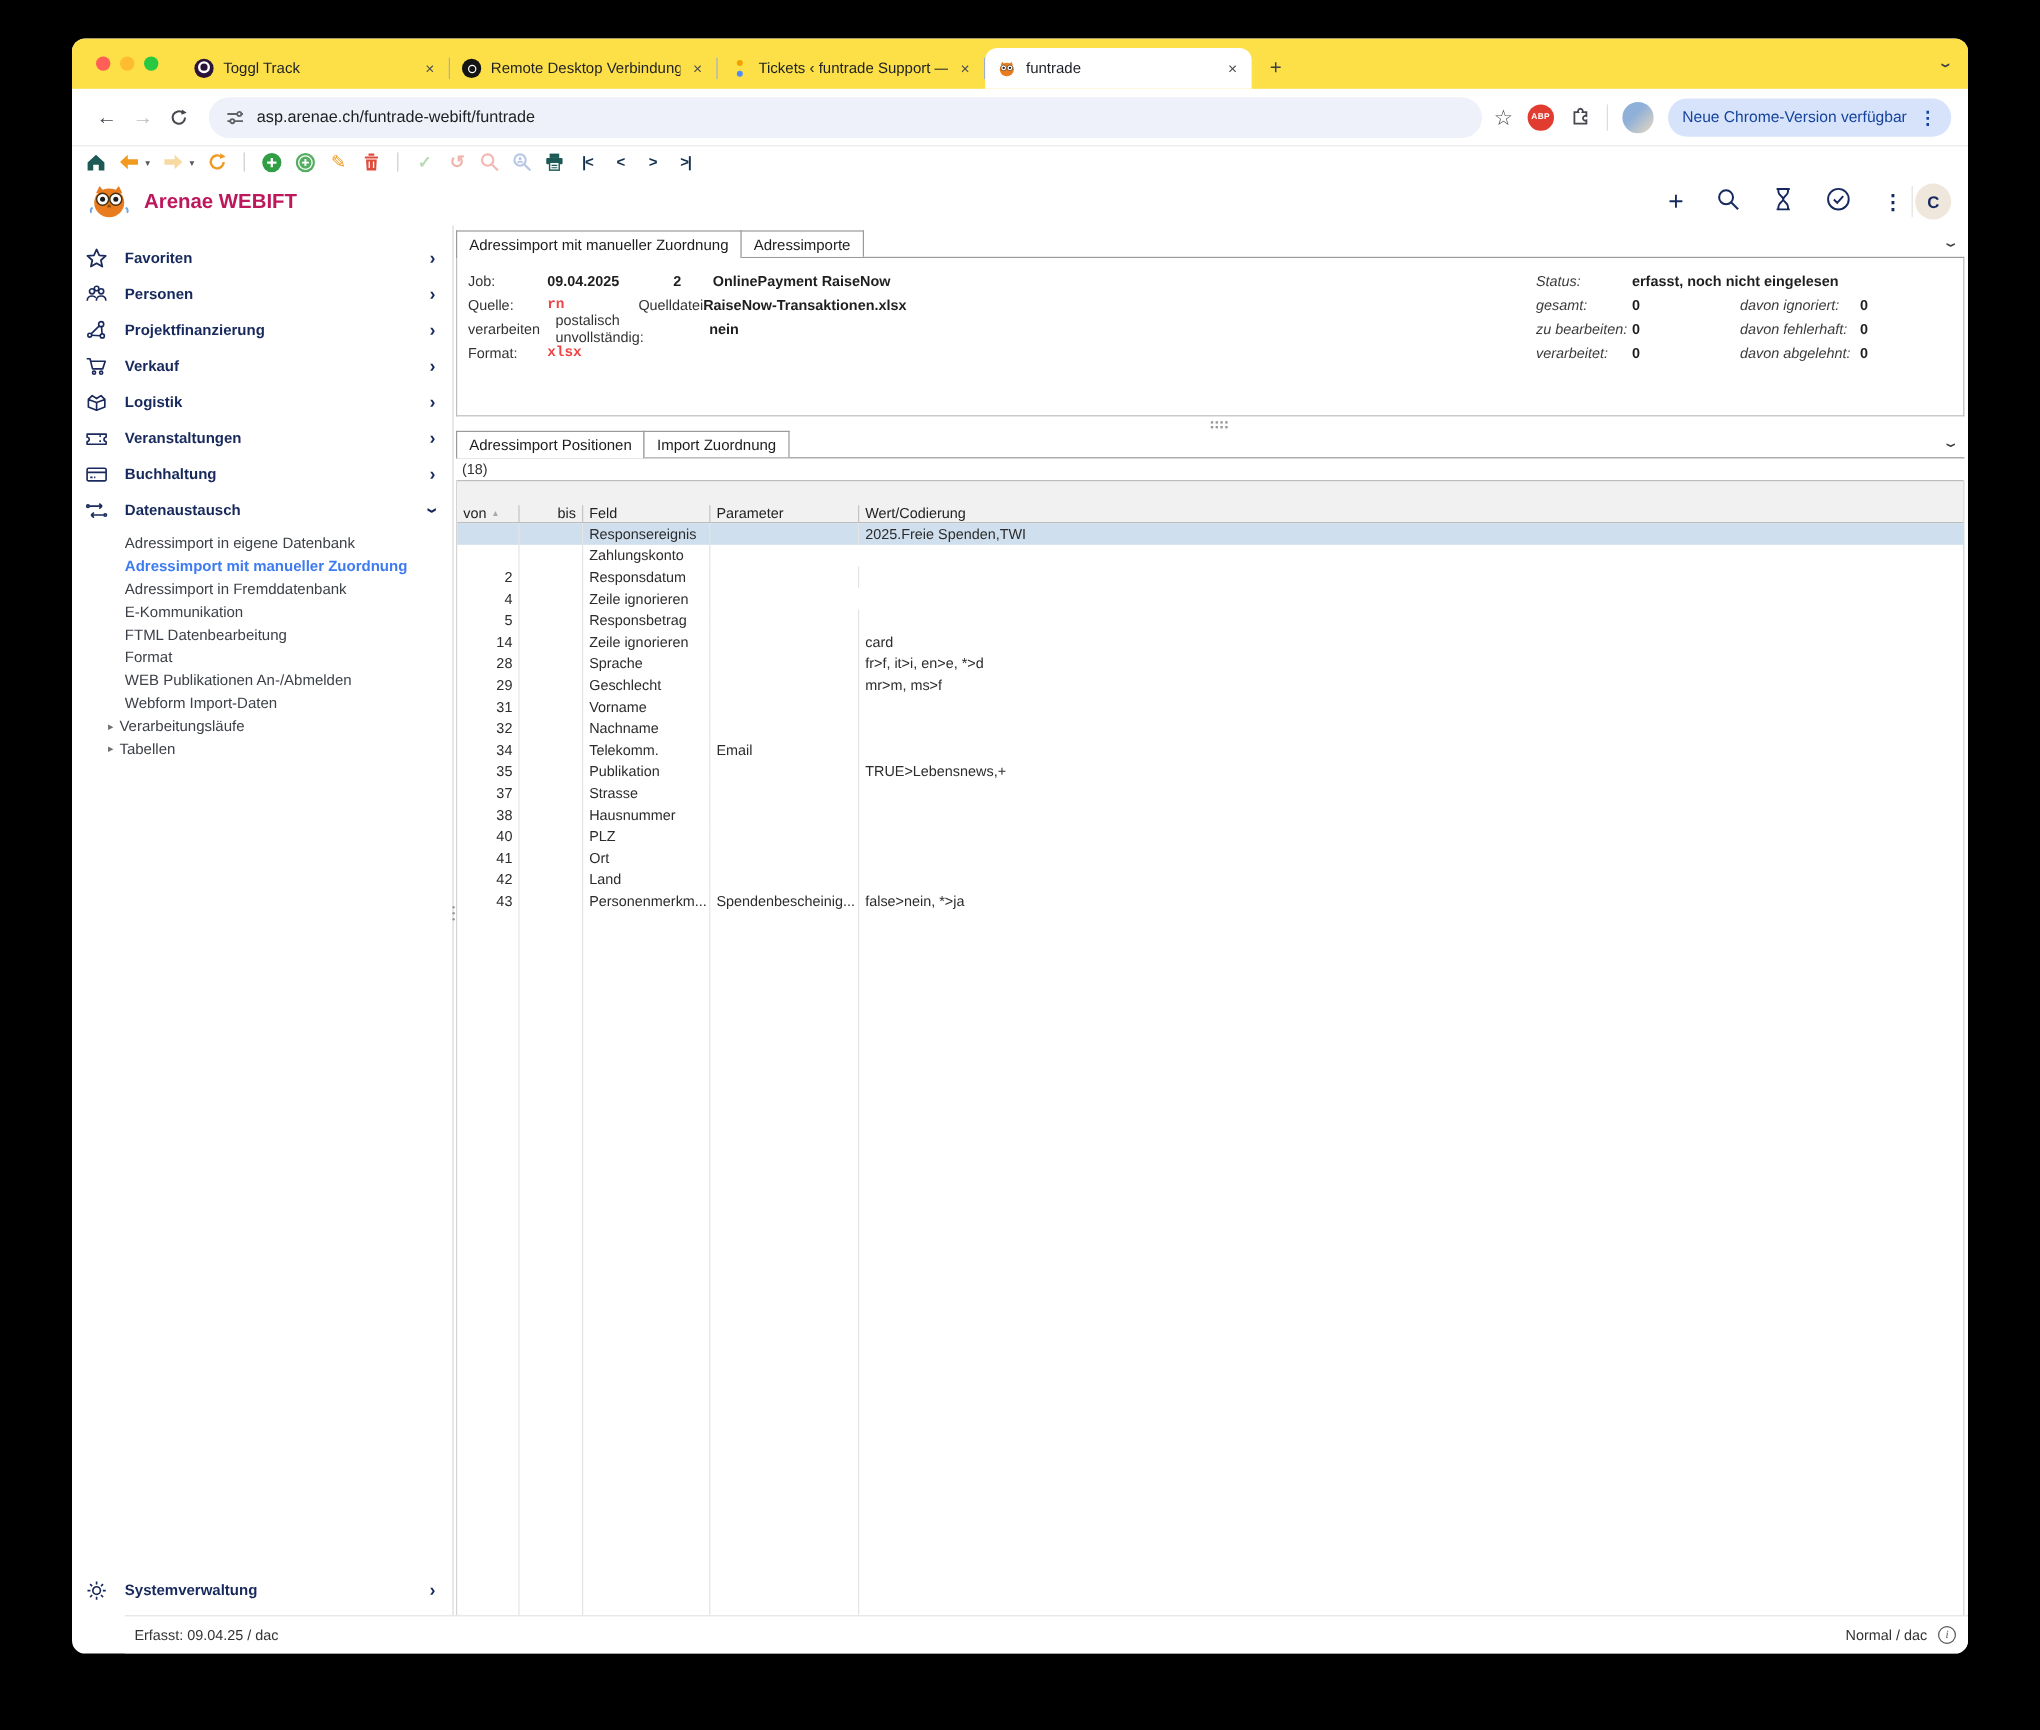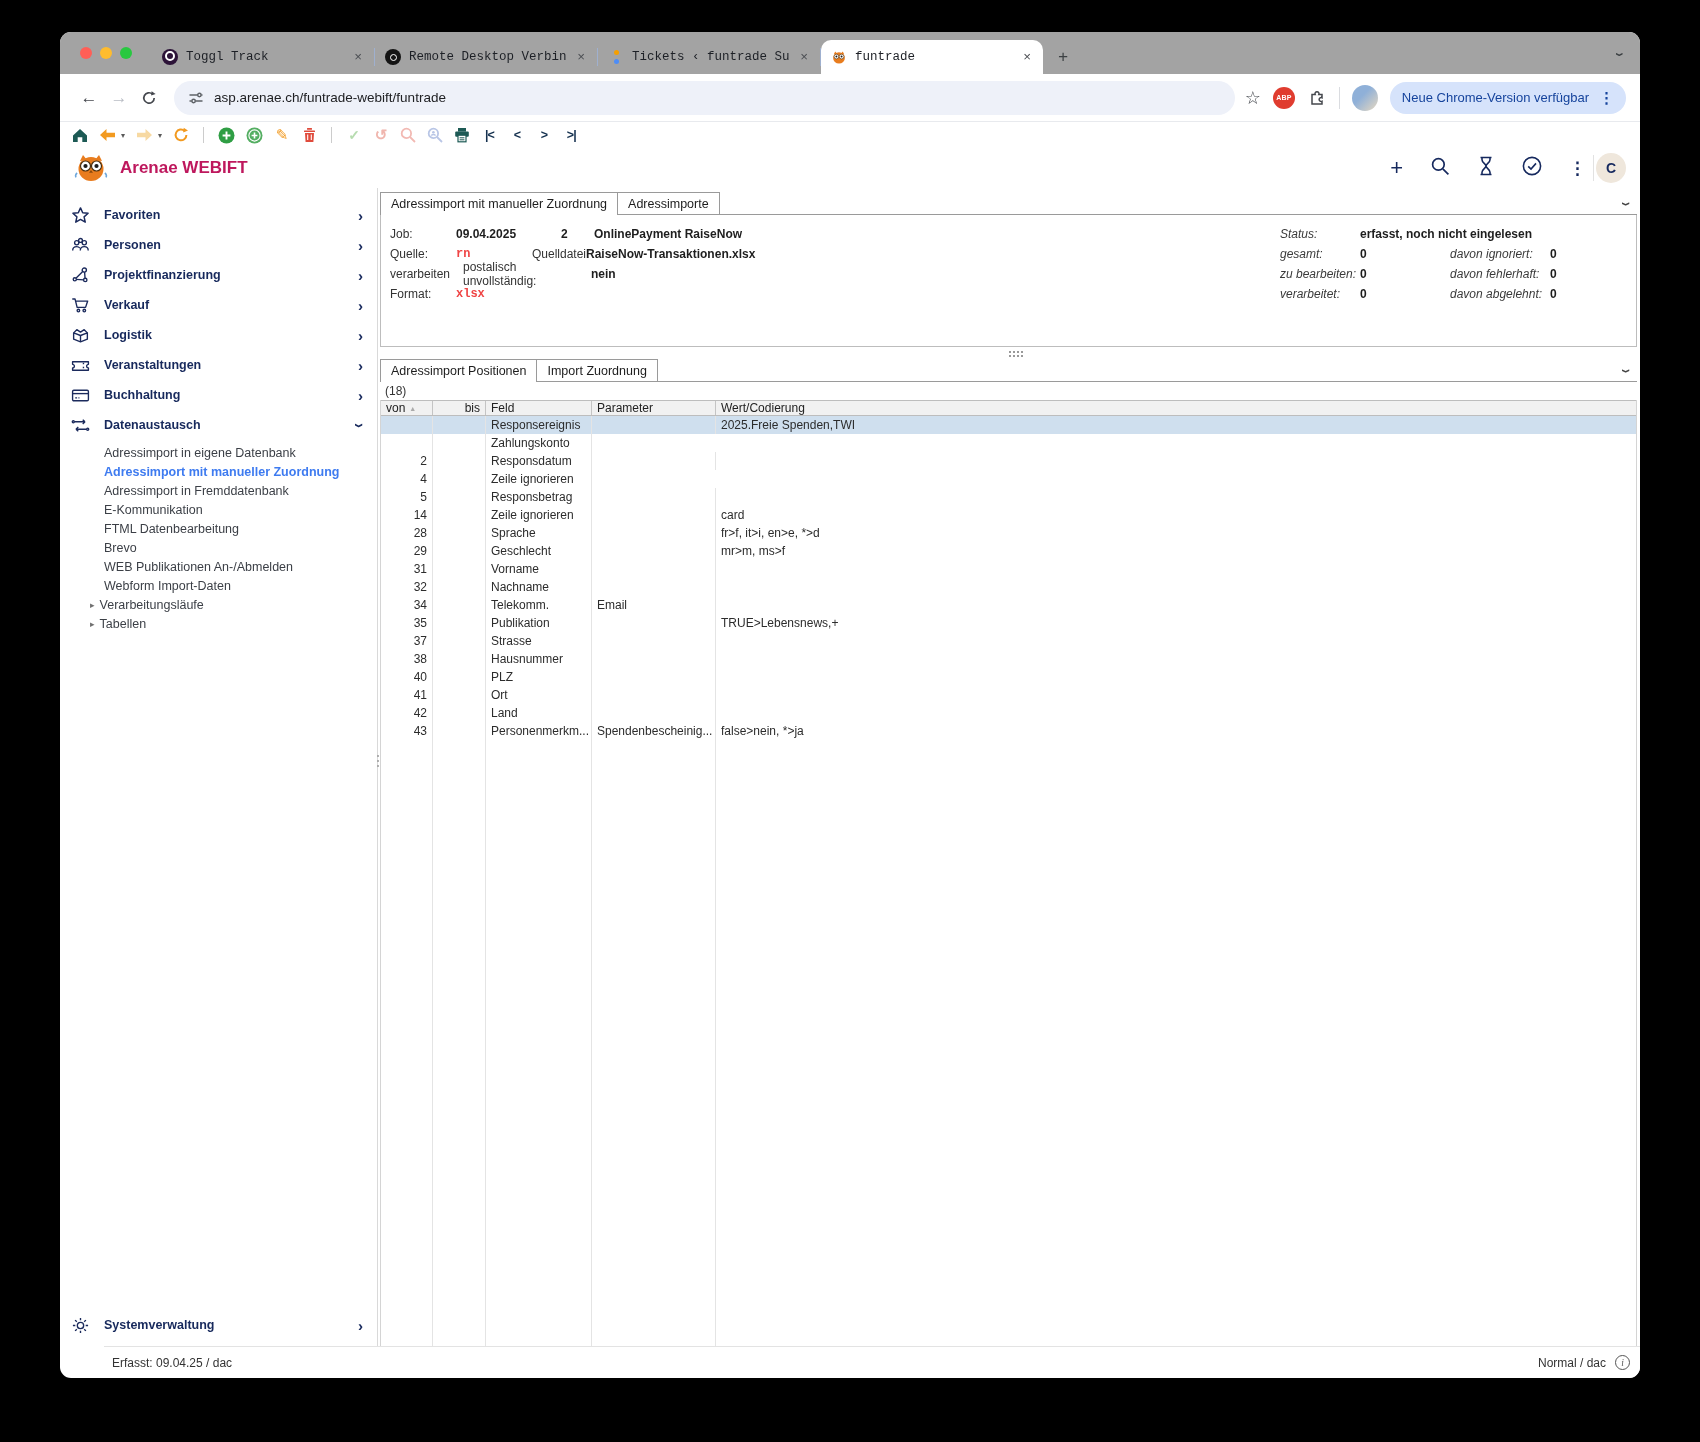--- a/index.html
+++ b/index.html
@@ -1,20 +1,20 @@
 <!DOCTYPE html>
 <html><head>
 <meta charset="utf-8">
 <style>
   * { margin:0; padding:0; box-sizing:border-box; }
   html,body { width:1700px; height:1442px; background:#000; font-family:"Liberation Sans",sans-serif; overflow:hidden; }
   .window { position:absolute; left:60px; top:32px; width:1580px; height:1346px; background:#fff; border-radius:11px; overflow:hidden; display:flex; flex-direction:column; }
 
   
-  .tabstrip { height:42px; background:#a3a3a3; display:flex; align-items:flex-end; flex:0 0 auto; position:relative;font-family:Liberation Mono, monospace; }
+  .tabstrip { height:42px; background:#fde047; display:flex; align-items:flex-end; flex:0 0 auto; position:relative; }
   .traffic { position:absolute; left:20px; top:15px; display:flex; gap:8px; }
   .light { width:12px; height:12px; border-radius:50%; }
   .l-close{background:#ff5f57}.l-min{background:#febc2e}.l-max{background:#28c840}
   .btabs { display:flex; align-items:flex-end; margin-left:92px; height:100%; }
   .btab { width:222px; height:34px; display:flex; align-items:center; gap:8px; padding:0 10px; font-size:12.5px; color:#1d2026; border-radius:10px 10px 0 0; position:relative; }
   .btab.active { background:#fff; }
   .btab .ttl { flex:1; white-space:nowrap; overflow:hidden; }
   .btab .cls { color:#4a4d52; font-size:13px; padding:0 2px; }
   .tabdiv { width:1px; height:18px; background:#9fb0cf; margin-bottom:8px; }
   .newtab { width:28px; height:28px; display:flex; align-items:center; justify-content:center; font-size:17px; color:#3c4043; margin:0 0 3px 6px; }
@@ -97,21 +97,21 @@
   .bv { font-weight:bold; color:#1e1e1e; }
   .span3 { grid-column:2 / 5; }
 
   .psplit { height:12px; position:relative; flex:0 0 auto; }
   .hgrip { position:absolute; left:50%; top:4px; width:2px; height:2px; background:#999;
            box-shadow:4px 0 #999,8px 0 #999,12px 0 #999,0 4px #999,4px 4px #999,8px 4px #999,12px 4px #999; }
 
   .countrow { height:18px; display:flex; align-items:center; padding-left:5px; font-size:12px; color:#333; flex:0 0 auto; }
 
   .tbl { flex:1; display:flex; flex-direction:column; min-height:0; border-left:1px solid #d4d4d4; border-right:1px solid #d4d4d4; }
-  .thead { height:16px; display:flex; background:#f1f1f1; border-top:1px solid #bdbdbd; border-bottom:1px solid #bdbdbd; font-size:12px; color:#222; flex:0 0 auto;align-items:flex-end; }
+  .thead { height:36px; display:flex; background:#f1f1f1; border-top:1px solid #bdbdbd; border-bottom:1px solid #bdbdbd; font-size:12px; color:#222; flex:0 0 auto;align-items:flex-end; }
   .th { display:flex; align-items:center; padding:0 5px; border-right:1px solid #c4c4c4; }
   .th:last-child { border-right:none; }
   .sort { font-size:7px; color:#aaa; margin-left:4px; }
   .c-von{width:52px}.c-bis{width:53px}.c-feld{width:106px}.c-par{width:124px}.c-wert{flex:1}
   .th.c-bis{justify-content:flex-end}
   .trow { height:18px; display:flex; font-size:12px; color:#2c2c2c; flex:0 0 auto; }
   .td { display:flex; align-items:center; padding:0 5px; border-right:1px solid #e4e4e4; white-space:nowrap; overflow:hidden; }
   .td:last-child { border-right:none; }
   .td.c-von,.td.c-bis{ justify-content:flex-end; }
   .trow.selected { background:#cfdfee; }
@@ -407,21 +407,21 @@
           <div class="sub-item">
             <span>Adressimport in Fremddatenbank</span>
           </div>
           <div class="sub-item">
             <span>E-Kommunikation</span>
           </div>
           <div class="sub-item">
             <span>FTML Datenbearbeitung</span>
           </div>
           <div class="sub-item">
-            <span>Brevo</span>
+            <span>Format</span>
           </div>
           <div class="sub-item">
             <span>WEB Publikationen An-/Abmelden</span>
           </div>
           <div class="sub-item">
             <span>Webform Import-Daten</span>
           </div>
           <div class="sub-item expandable">
             <span class="tri">▸</span>
             <span>Verarbeitungsläufe</span>

